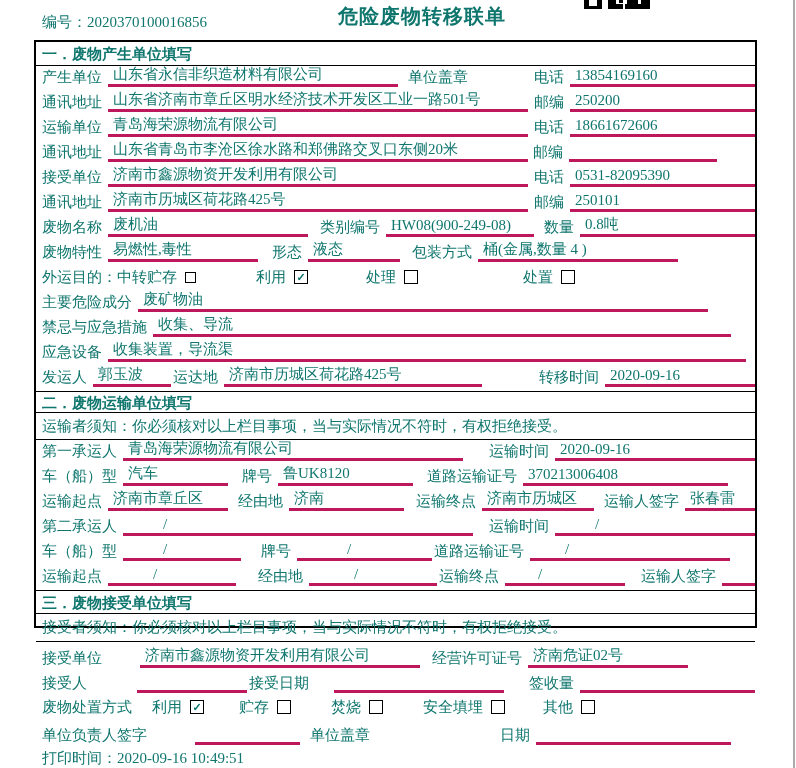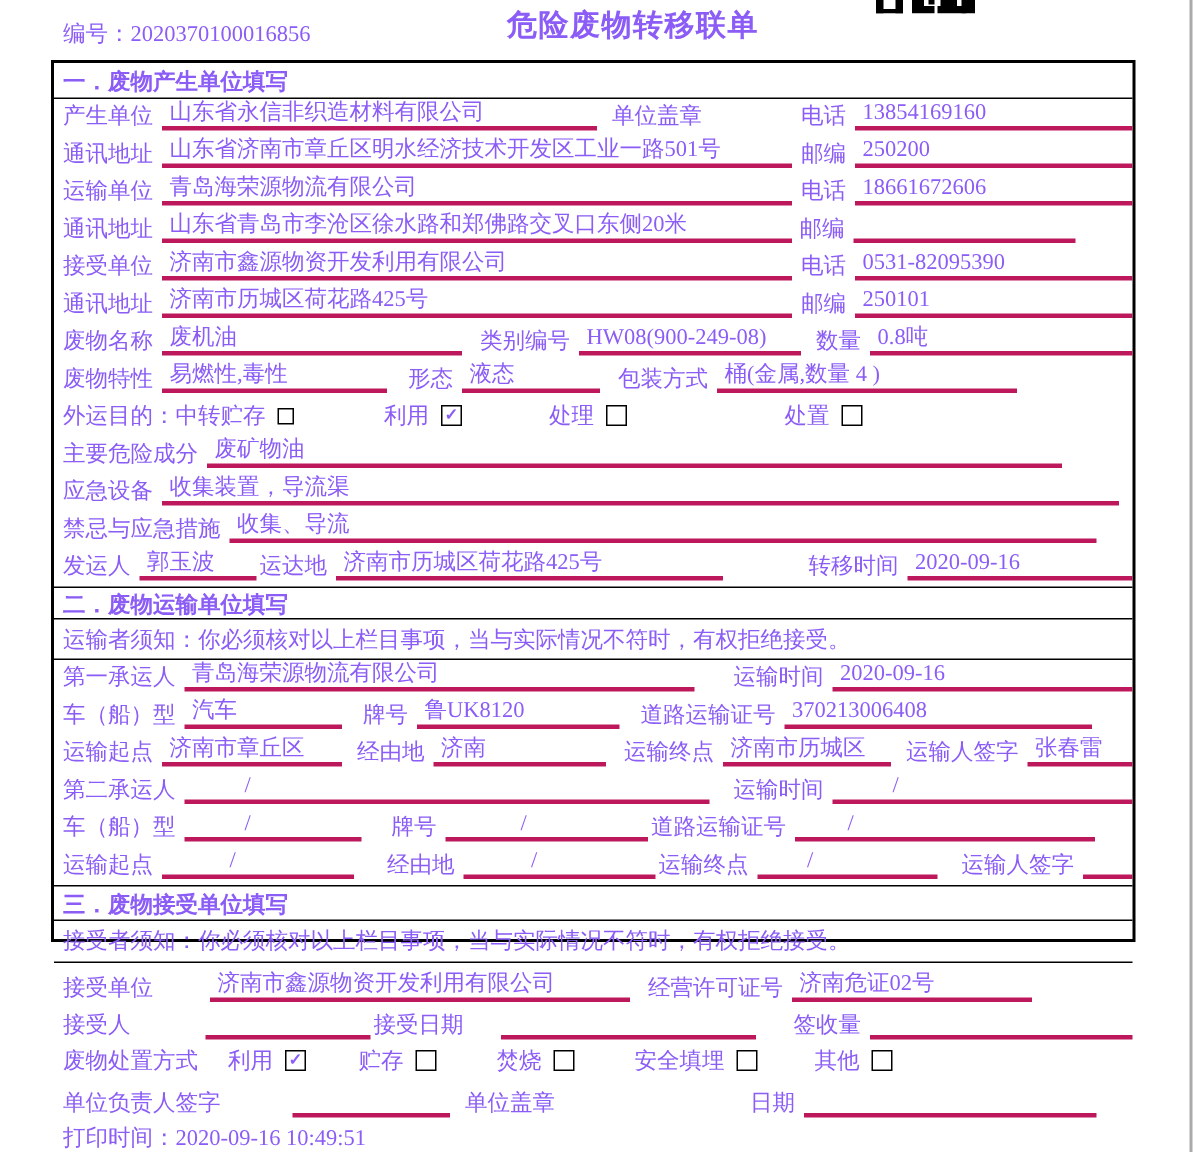--- a/index.html
+++ b/index.html
@@ -1,17 +1,17 @@
 <!DOCTYPE html>
 <html><head>
 <meta charset="utf-8">
 <style>
   html,body{margin:0;padding:0;background:#fff;}
   .page{position:relative;width:796px;height:768px;background:#fff;overflow:hidden;
-        font-family:"Liberation Serif","DejaVu Serif",serif;font-size:15px;color:#8b5cf6;}
+        font-family:"Liberation Serif","DejaVu Serif",serif;font-size:15px;color:#0f766e;}
   .serial{position:absolute;left:42px;top:13px;white-space:nowrap;}
   .title{position:absolute;left:0;top:3px;width:100%;text-align:center;
          font-size:20px;font-weight:bold;letter-spacing:1px;padding-left:24px;}
   .qr{position:absolute;left:584px;top:0;}
   .edge{position:absolute;right:1px;top:0;width:2px;height:768px;background:#aaa;}
   .tbl{position:absolute;left:34px;top:40px;width:723px;height:588px;
        border:2px solid #000;box-sizing:border-box;display:flex;flex-direction:column;}
   .sec{font-weight:bold;height:24px;box-sizing:border-box;padding:3px 0 0 6px;
        border-bottom:1px solid #000;flex:none;font-size:15px;}
   .bt{border-top:1px solid #000;}
@@ -133,27 +133,27 @@
       <span class="lbl ml105">处置</span>
       <span class="cb"></span>
     </div>
 
     <div class="row h25">
       <span class="lbl">主要危险成分</span>
       <span class="u" style="width:570px">废矿物油</span>
     </div>
 
     <div class="row h25">
+      <span class="lbl">禁忌与应急措施</span>
+      <span class="u" style="width:578px">收集、导流</span>
+    </div>
+
+    <div class="row h25">
       <span class="lbl">应急设备</span>
       <span class="u" style="width:638px">收集装置，导流渠</span>
-    </div>
-
-    <div class="row h25">
-      <span class="lbl">禁忌与应急措施</span>
-      <span class="u" style="width:578px">收集、导流</span>
     </div>
 
     <div class="row h25">
       <span class="lbl">发运人</span>
       <span class="u" style="width:78px">郭玉波</span>
       <span class="lbl ml18">运达地</span>
       <span class="u" style="width:258px">济南市历城区荷花路425号</span>
       <span class="lbl mla">转移时间</span>
       <span class="u" style="width:150px">2020-09-16</span>
     </div>

